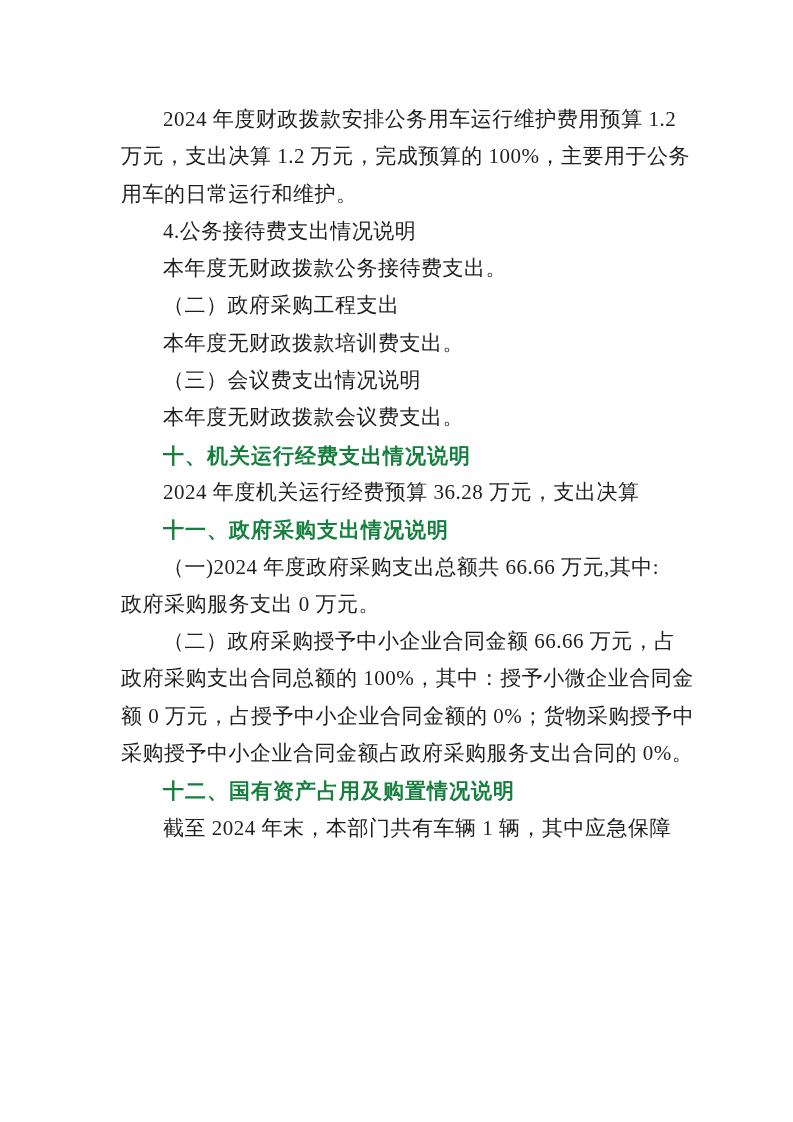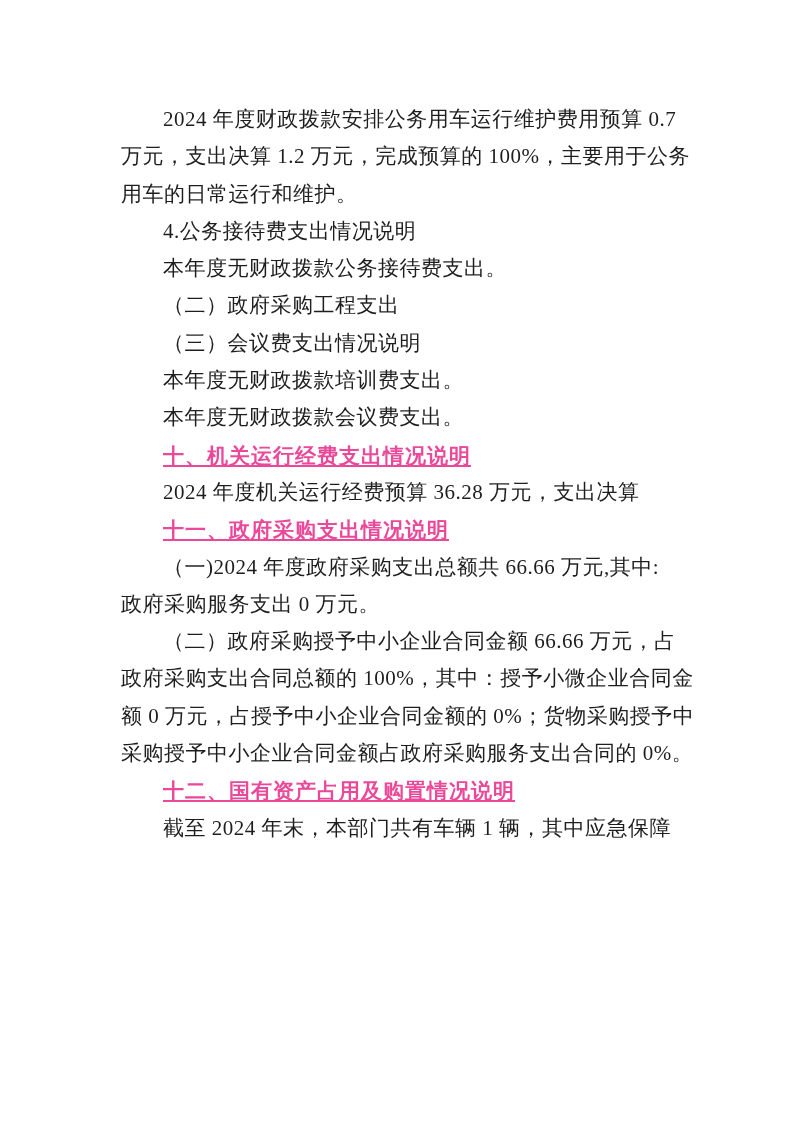--- a/index.html
+++ b/index.html
@@ -28,37 +28,36 @@
     white-space: nowrap;
     letter-spacing: 0.5px;
   }
   .line.indent {
     padding-left: 42px;
   }
   .line.heading {
     font-family: "Liberation Sans", "DejaVu Sans", sans-serif;
     font-weight: bold;
     letter-spacing: 1px;
-    color: #ec4899;
-    text-decoration: underline;
+    color: #15803d;
   }
 </style>
 </head>
 <body>
 
 <div class="page">
   <div class="content">
-      <div class="line body indent">2024 年度财政拨款安排公务用车运行维护费用预算 0.7</div>
+      <div class="line body indent">2024 年度财政拨款安排公务用车运行维护费用预算 1.2</div>
       <div class="line body">万元，支出决算 1.2 万元，完成预算的 100%，主要用于公务</div>
       <div class="line body">用车的日常运行和维护。</div>
       <div class="line body indent">4.公务接待费支出情况说明</div>
       <div class="line body indent">本年度无财政拨款公务接待费支出。</div>
       <div class="line body indent">（二）政府采购工程支出</div>
+      <div class="line body indent">本年度无财政拨款培训费支出。</div>
       <div class="line body indent">（三）会议费支出情况说明</div>
-      <div class="line body indent">本年度无财政拨款培训费支出。</div>
       <div class="line body indent">本年度无财政拨款会议费支出。</div>
       <div class="line heading indent">十、机关运行经费支出情况说明</div>
       <div class="line body indent">2024 年度机关运行经费预算 36.28 万元，支出决算</div>
       <div class="line heading indent">十一、政府采购支出情况说明</div>
       <div class="line body indent">（一)2024 年度政府采购支出总额共 66.66 万元,其中:</div>
       <div class="line body">政府采购服务支出 0 万元。</div>
       <div class="line body indent">（二）政府采购授予中小企业合同金额 66.66 万元，占</div>
       <div class="line body">政府采购支出合同总额的 100%，其中：授予小微企业合同金</div>
       <div class="line body">额 0 万元，占授予中小企业合同金额的 0%；货物采购授予中</div>
       <div class="line body">采购授予中小企业合同金额占政府采购服务支出合同的 0%。</div>

